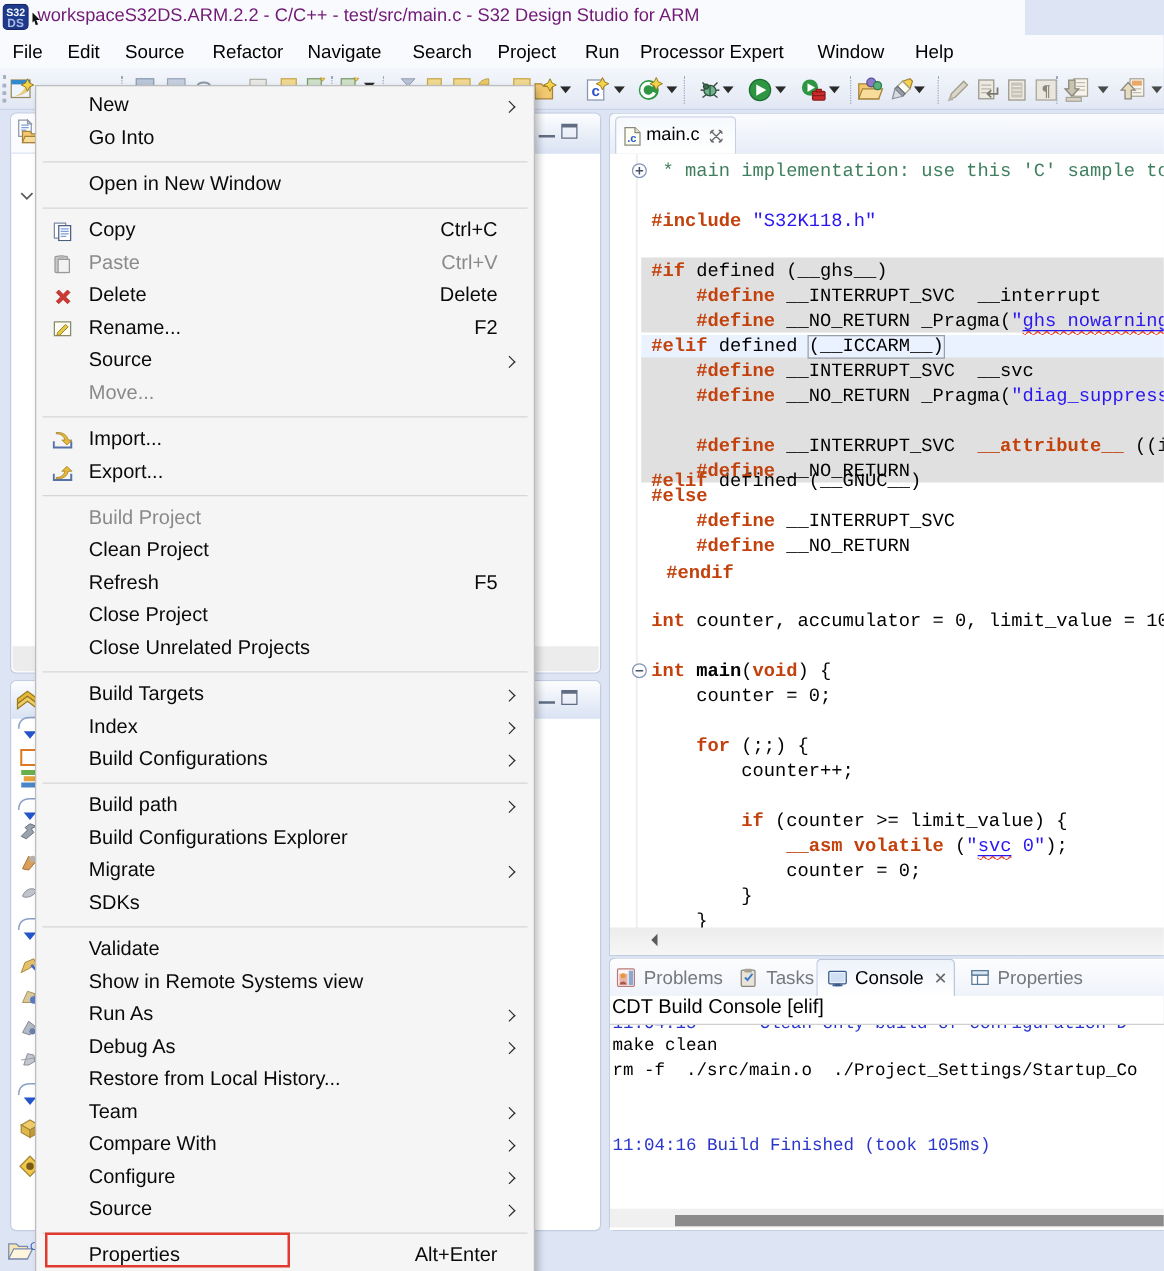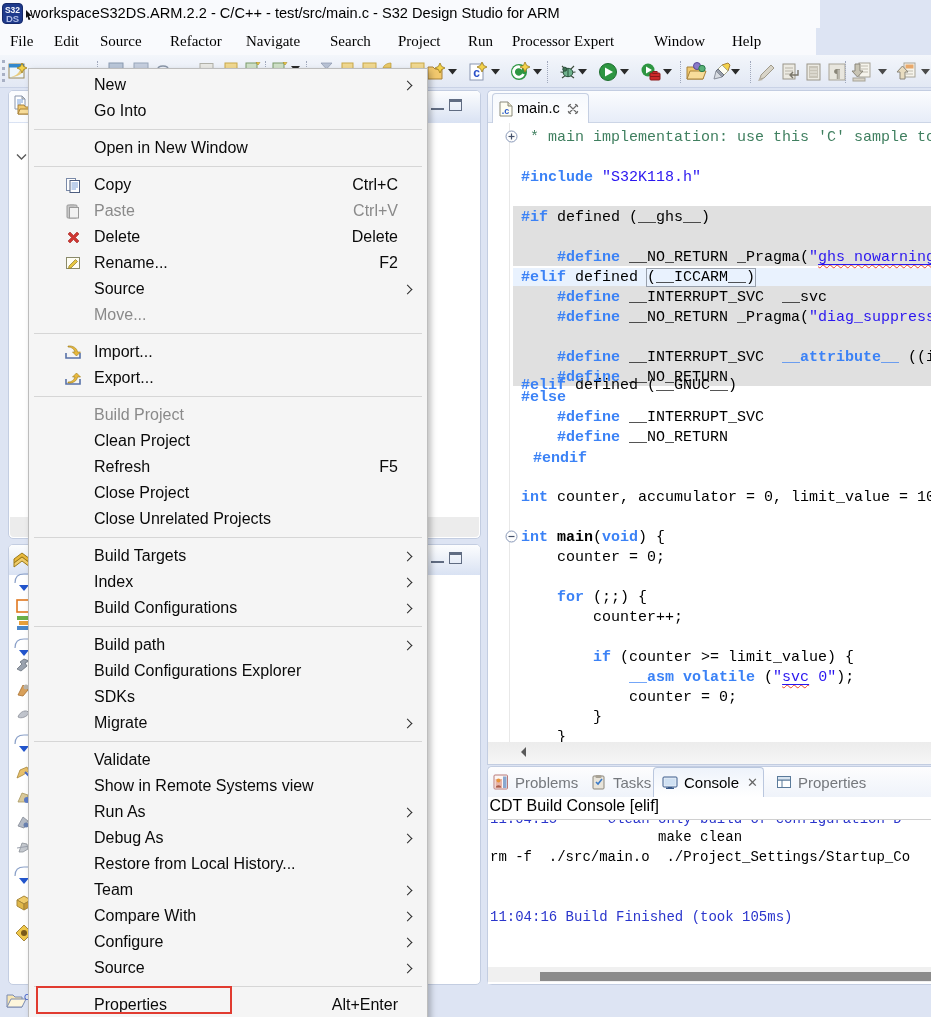--- a/index.html
+++ b/index.html
@@ -1,56 +1,56 @@
 <!DOCTYPE html>
 <html><head>
 <meta charset="utf-8">
 <style>
 * { margin:0; padding:0; box-sizing:border-box; }
 html,body { width:931px; height:1017px; overflow:hidden; }
 body { font-family:"Liberation Sans", sans-serif; background:#dde4f3; position:relative; }
 .abs { position:absolute; }
 
 #titlebar { left:0; top:0; width:820px; height:28px; background:#f9fafd; }
-#titlebar .ttxt { left:30px; top:5px; font-size:14.6px; color:#000000; white-space:nowrap; }
-#menubar { left:0; top:28px; width:816px; height:27px; background:#f9fafd;font-family:Liberation Serif, serif; }
+#titlebar .ttxt { left:30px; top:5px; font-size:14.6px; color:#701a75; white-space:nowrap; }
+#menubar { left:0; top:28px; width:931px; height:27px; background:#f9fafd; }
 #menubar span { display:inline-block; font-size:15px; color:#000; }
 #toolbar { left:0; top:55px; width:931px; height:33px;
   background:linear-gradient(#f3f6fb,#e2e8f4); border-bottom:1px solid #c9d2e6; }
 
 .panel { position:absolute; background:#fff; border:1px solid #c3cdE1; }
 .phead { position:absolute; left:0; top:0; right:0; height:26px;
   background:linear-gradient(#fcfdfe,#d9e2f3); border-radius:4px 4px 0 0; }
 
 .mm { position:absolute; width:12px; height:10px; }
 .mmin { border-bottom:2.5px solid #606c82; height:9px; width:13px; }
 .mmax { border:1.5px solid #606c82; border-top:3.5px solid #606c82; height:12px; width:13px; }
 
 #ctxmenu { left:28px; top:68px; width:400px; height:960px; background:#f5f5f5;
   border:1px solid #bdbdbd; box-shadow:3px 3px 6px rgba(0,0,0,.25); padding-top:3px; z-index:50; }
-.mi { height:26px; display:flex; align-items:center; font-size:16px; color:#0a0a0a;padding-left:23px; }
+.mi { height:26px; display:flex; align-items:center; font-size:16px; color:#0a0a0a; }
 .mi .ic { width:42px; flex:0 0 42px; display:flex; justify-content:center; align-items:center; }
 .mi .lb { flex:1 1 auto; white-space:nowrap; }
 .mi .sc { flex:0 0 auto; text-align:right; padding-right:29px; }
 .mi .ar { position:absolute; right:16px; width:7px; height:7px;
   border-top:1.6px solid #2b2b2b; border-right:1.6px solid #2b2b2b; transform:rotate(45deg); }
 .mi { position:relative; }
 .dis { color:#8a8a8a; }
 .msep { height:11px; position:relative; }
 .msep::after { content:""; position:absolute; left:5px; right:5px; top:5px; height:1px; background:#d6d6d6; }
 #redrect { left:36px; top:986px; width:196px; height:28px; border:2px solid #e13b30; z-index:60; background:transparent; }
 
 #editor { left:487px; top:90px; width:450px; height:675px; border-radius:5px 0 0 0; border-right:none; }
 #edtabs { position:absolute; left:0; top:0; right:0; height:32px;
   background:linear-gradient(#fbfcfe,#e7edf8); border-radius:5px 0 0 0; border-bottom:1px solid #ccd5e6;}
 #edtab1 { position:absolute; left:4px; top:2px; width:97px; height:30px;
   background:linear-gradient(#f6f9fd,#fff); border:1px solid #c5cfe2; border-bottom:none;
   border-radius:4px 4px 0 0; font-size:14.5px; color:#000; }
 .code { font-family:"Liberation Mono", monospace; font-size:15px; white-space:pre; }
-.kw { color:#3b82f6; font-weight:bold; }
+.kw { color:#c2410c; font-weight:bold; }
 .str { color:#2a16f0; }
 .cmt { color:#3f7f5f; }
 #codearea { position:absolute; left:0; top:32px; right:0; bottom:0; background:#fff; overflow:hidden; }
 .cl { position:absolute; left:33px; height:20px; line-height:20px; }
 .grayline { position:absolute; left:25px; right:0; height:20px; background:#e0e0e0; }
 .blueline { position:absolute; left:25px; right:0; height:20px; background:#e9f2fe; }
 
 #console { left:487px; top:766px; width:450px; height:219px; border-radius:5px 0 0 5px; border-right:none; }
 #ctabs { position:absolute; left:0; top:0; right:0; height:30px;
   background:linear-gradient(#fdfdfe,#eff3fa); border-radius:5px 0 0 0; }
@@ -387,20 +387,21 @@
   </div>
 
   <div id="codearea">
     <div class="abs" style="left:21px; top:0; bottom:0; width:1px; background:#e8e8e8;"></div>
     <div class="grayline" style="top:83px; height:60px;"></div>
     <div class="blueline" style="top:145px;"></div>
     <div class="grayline" style="top:163px; height:100px;"></div>
     <div class="cl code cmt" style="top:5px;"> * main implementation: use this 'C' sample to dem</div>
     <div class="cl code" style="top:45px;"><span class="kw">#include</span> <span class="str">"S32K118.h"</span></div>
     <div class="cl code" style="top:85px;"><span class="kw">#if</span> defined (__ghs__)</div>
+    <div class="cl code" style="top:105px;">    <span class="kw">#define</span> __INTERRUPT_SVC  __interrupt</div>
     <div class="cl code" style="top:125px;">    <span class="kw">#define</span> __NO_RETURN _Pragma(<span class="str">"</span><span class="wavy"><span class="str misspell">ghs nowarning</span></span></div>
     <div class="cl code" style="top:145px;"><span class="kw">#elif</span> defined <span id="parenbox">(__ICCARM__)</span></div>
     <div class="cl code" style="top:165px;text-align:center;">    <span class="kw">#define</span> __INTERRUPT_SVC  __svc</div>
     <div class="cl code" style="top:185px;">    <span class="kw">#define</span> __NO_RETURN _Pragma(<span class="str">"diag_suppress=</span></div>
     <div class="cl code" style="top:205px;margin-top:48px;"><span class="kw">#elif</span> defined (__GNUC__)</div>
     <div class="cl code" style="top:225px;">    <span class="kw">#define</span> __INTERRUPT_SVC  <span class="kw">__attribute__</span> ((in</div>
     <div class="cl code" style="top:245px;">    <span class="kw">#define</span> __NO_RETURN</div>
     <div class="cl code" style="top:265px;"><span class="kw">#else</span></div>
     <div class="cl code" style="top:285px;">    <span class="kw">#define</span> __INTERRUPT_SVC</div>
     <div class="cl code" style="top:305px;">    <span class="kw">#define</span> __NO_RETURN</div>
@@ -468,21 +469,21 @@
           <line x1="6" y1="2.5" x2="6" y2="13.5" stroke="#5a7a9a"></line>
           <rect x="1.5" y="2.5" width="13" height="3.5" fill="#d8e4f0" stroke="#5a7a9a"></rect>
         </svg>
       <span>Properties</span>
     </div>
   </div>
   <div class="abs" style="left:1.5px; top:30px; width:440px; height:22px; font-size:16px; color:#000; background:#fff;">CDT Build Console [elif]</div>
   <div class="abs" style="left:0; top:52px; right:0; height:1px; background:#d0d0d0;"></div>
   <div id="conbody" class="abs" style="left:0; top:53px; right:0; bottom:0; background:#fff; overflow:hidden;">
     <div class="abs mono" style="left:2px; top:-11px; font-size:14px; line-height:20px; color:#2a35cc; white-space:pre;">11:04:15 **** Clean-only build of configuration D</div>
-    <div class="abs mono" style="left:2px; top:7px; font-size:14px; line-height:20px; color:#000; white-space:pre;text-align:center;">make clean
+    <div class="abs mono" style="left:2px; top:7px; font-size:14px; line-height:20px; color:#000; white-space:pre;">make clean
 rm -f  ./src/main.o  ./Project_Settings/Startup_Co</div>
     <div class="abs mono" style="left:2px; top:87px; font-size:14px; line-height:20px; color:#2a35cc; white-space:pre;">11:04:16 Build Finished (took 105ms)</div>
     <div class="sbtrack" style="left:0; right:0; top:147px; height:15px;"></div>
     <div class="sbthumb" style="left:52px; right:0; top:152px; height:9px;"></div>
   </div>
 </div>
 
 <div class="abs" id="statusbar" style="left:0; top:985px; width:931px; height:32px;">
   <svg class="abs" style="left:6px; top:5px;" width="22" height="20" viewBox="0 0 22 20">
     <path d="M1 5 L7 5 L9 7 L16 7 L16 17 L1 17 Z" fill="#f7e6b4" stroke="#7a8ab0"></path>
@@ -624,26 +625,26 @@
       <span class="ic"></span>
       <span class="lb">Build path</span>
       <span class="ar"></span>
     </div>
   <div class="mi">
       <span class="ic"></span>
       <span class="lb">Build Configurations Explorer</span>
     </div>
   <div class="mi">
       <span class="ic"></span>
+      <span class="lb">Migrate</span>
+      <span class="ar"></span>
+    </div>
+  <div class="mi">
+      <span class="ic"></span>
       <span class="lb">SDKs</span>
-    </div>
-  <div class="mi">
-      <span class="ic"></span>
-      <span class="lb">Migrate</span>
-      <span class="ar"></span>
     </div>
   <div class="msep"></div>
   <div class="mi">
       <span class="ic"></span>
       <span class="lb">Validate</span>
     </div>
   <div class="mi">
       <span class="ic"></span>
       <span class="lb">Show in Remote Systems view</span>
     </div>

